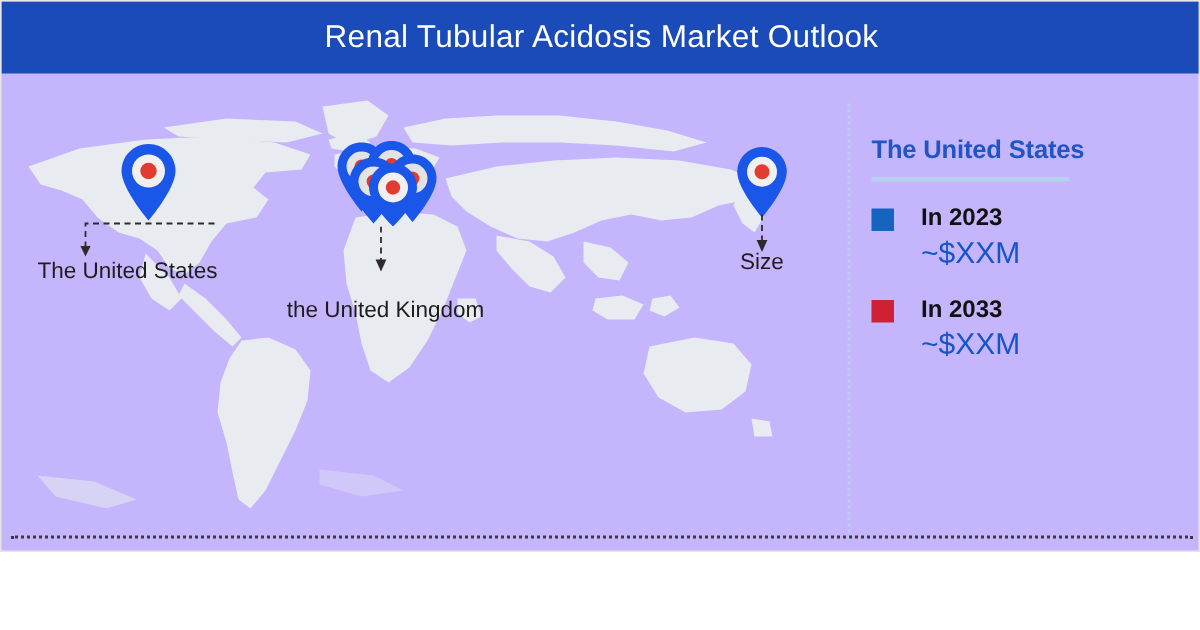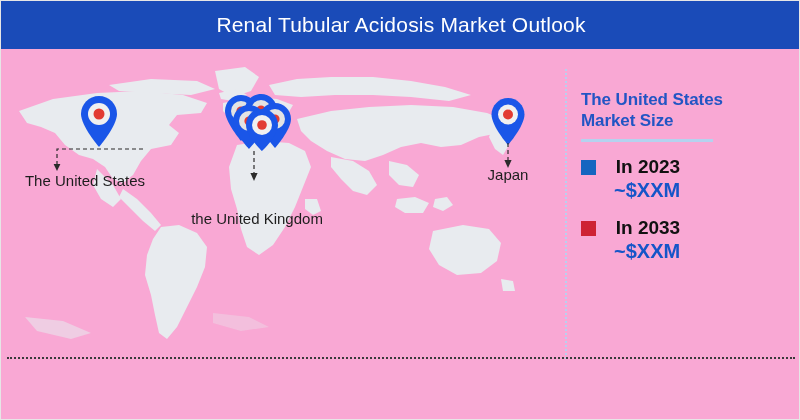--- a/index.html
+++ b/index.html
@@ -4,22 +4,22 @@
 <style>
   html,body{margin:0;padding:0;}
   body{
     width:800px;height:420px;
     background:#ffffff;
     font-family:"Liberation Sans", sans-serif;
     overflow:hidden;
   }
   .page{
     position:relative;
-    width:800px;height:420px;
-    background:#f9a8d4;
+    width:800px;height:368px;
+    background:#c4b5fd;
     box-sizing:border-box;
     border:1px solid #e6e6e6;
     overflow:hidden;
   }
 
   
   .header{
     position:absolute;left:0;top:0;width:800px;height:48px;
     background:#1a4bb8;
     display:flex;align-items:center;justify-content:center;
@@ -77,26 +77,25 @@
   .legend-row{
     display:flex;align-items:flex-start;
     margin-bottom:16px;
   }
   .swatch{
     width:15px;height:15px;
     margin-top:2px;margin-right:18px;
     flex:0 0 auto;
   }
   .legend-text .legend-year{
-    font-size:19px;font-weight:bold;color:#111111;
+    font-size:16px;font-weight:bold;color:#111111;
     line-height:17px;
-    text-align:right;
   }
   .legend-text .legend-value{
-    font-size:20px;font-weight:bold;color:#1555c8;
+    font-size:20px;font-weight:normal;color:#1555c8;
     line-height:25px;margin-top:3px;
   }
 
   
   .h-divider{
     position:absolute;left:6px;top:356px;width:788px;height:0;
     border-top:2px dotted #3a3a3a;
   }
   .footer{
     position:absolute;left:0;top:358px;width:800px;height:62px;
@@ -189,42 +188,41 @@
           <path d="M39 16 C30 16 23 23 23 32 C23 43 39 58 39 58 C39 58 55 43 55 32 C55 23 48 16 39 16 Z" fill="#1a56e8"></path>
           <circle cx="39" cy="32" r="10" fill="#f0f0f0"></circle>
           <circle cx="39" cy="32" r="4.8" fill="#e23b32"></circle>
         </g>
       </svg>
     </div>
     <svg width="20" height="32" viewBox="0 0 20 32" style="position:absolute;left:243px;top:102px;">
       <path d="M10 0 L10 24" fill="none" stroke="#2b2b2b" stroke-width="1.2" stroke-dasharray="4 3"></path>
       <path d="M10 30 L6.4 22 L13.6 22 Z" fill="#2b2b2b"></path>
     </svg>
-    <div class="pin-label" style="left:168px;top:160px;width:176px;">the United Kingdom</div>
+    <div class="pin-label" style="left:168px;top:148px;width:176px;">the United Kingdom</div>
 
     <div class="pin-group" style="left:489px;top:48px;">
       <svg width="36" height="50" viewBox="0 0 36 50">
         <path d="M18 1 C9 1 1.5 8.5 1.5 17.5 C1.5 29 18 48 18 48 C18 48 34.5 29 34.5 17.5 C34.5 8.5 27 1 18 1 Z" fill="#1a56e8"></path>
         <circle cx="18" cy="17.5" r="10" fill="#f0f0f0"></circle>
         <circle cx="18" cy="17.5" r="5" fill="#e23b32"></circle>
       </svg>
     </div>
     <svg width="20" height="28" viewBox="0 0 20 28" style="position:absolute;left:497px;top:94px;">
       <path d="M10 0 L10 19" fill="none" stroke="#2b2b2b" stroke-width="1.2" stroke-dasharray="4 3"></path>
       <path d="M10 25 L6.4 17 L13.6 17 Z" fill="#2b2b2b"></path>
     </svg>
-    <div class="pin-label" style="left:462px;top:116px;width:90px;">Japan</div>
+    <div class="pin-label" style="left:462px;top:116px;width:90px;">Size</div>
   </div>
 
   <div class="v-divider"></div>
 
   <div class="panel">
     <div class="panel-title">
       <div>The United States</div>
-      <div>Market Size</div>
     </div>
     <div class="panel-rule"></div>
 
     <div class="legend">
       <div class="legend-row">
         <div class="swatch" style="background:#1565c0;"></div>
         <div class="legend-text">
           <div class="legend-year">In 2023</div>
           <div class="legend-value">~$XXM</div>
         </div>

